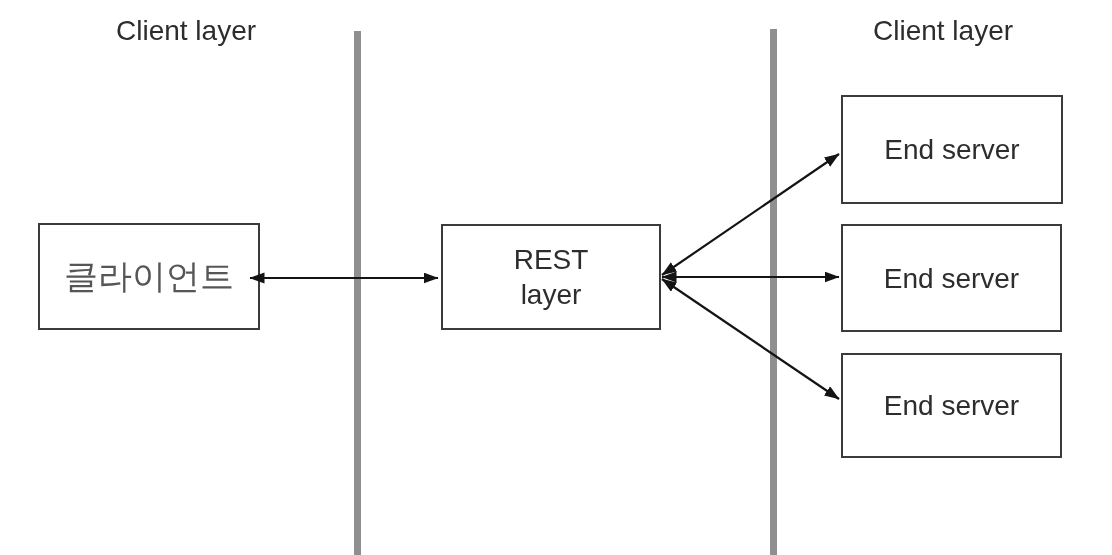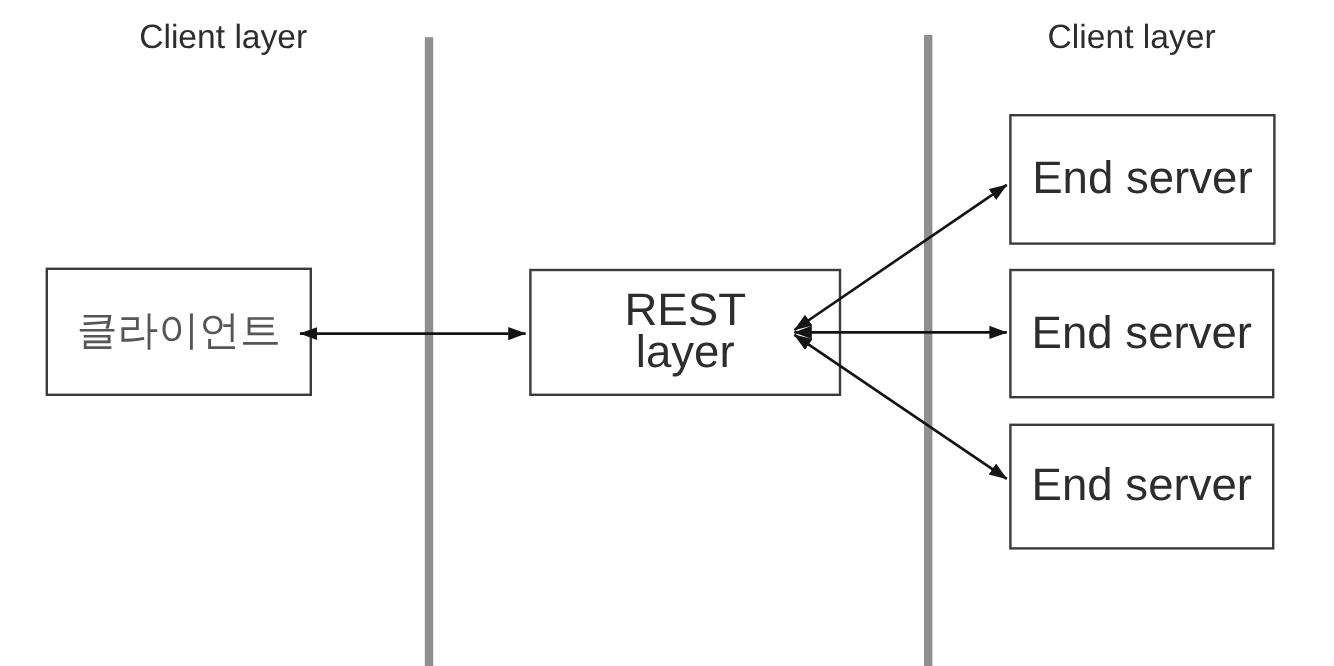--- a/index.html
+++ b/index.html
@@ -34,27 +34,27 @@
   #divider-right { left: 770px; top: 29px; height: 526px; }
   .node-box {
     position: absolute;
     box-sizing: border-box;
     border: 2px solid var(--box-border, #3b3b3b);
     background: #fff;
     display: flex;
     align-items: center;
     justify-content: center;
     text-align: center;
-    font-size: 38px;
+    font-size: 28px;
     line-height: 35px;
     color: var(--text, #2d2d2d);
   }
   #client-box { left: 38px;  top: 223px; width: 222px; height: 107px;
                 font-size: 34px; color: var(--korean-text, #565656); }
-  #rest-box   { left: 441px; top: 224px; width: 260px; height: 106px; }
+  #rest-box   { left: 441px; top: 224px; width: 220px; height: 106px; }
   #end-box-1  { left: 841px; top: 95px;  width: 222px; height: 109px; }
   #end-box-2  { left: 841px; top: 224px; width: 221px; height: 108px; }
   #end-box-3  { left: 841px; top: 353px; width: 221px; height: 105px; }
   #arrows-svg {
     position: absolute;
     left: 0; top: 0;
     width: 1112px;
     height: 555px;
     pointer-events: none;
   }

